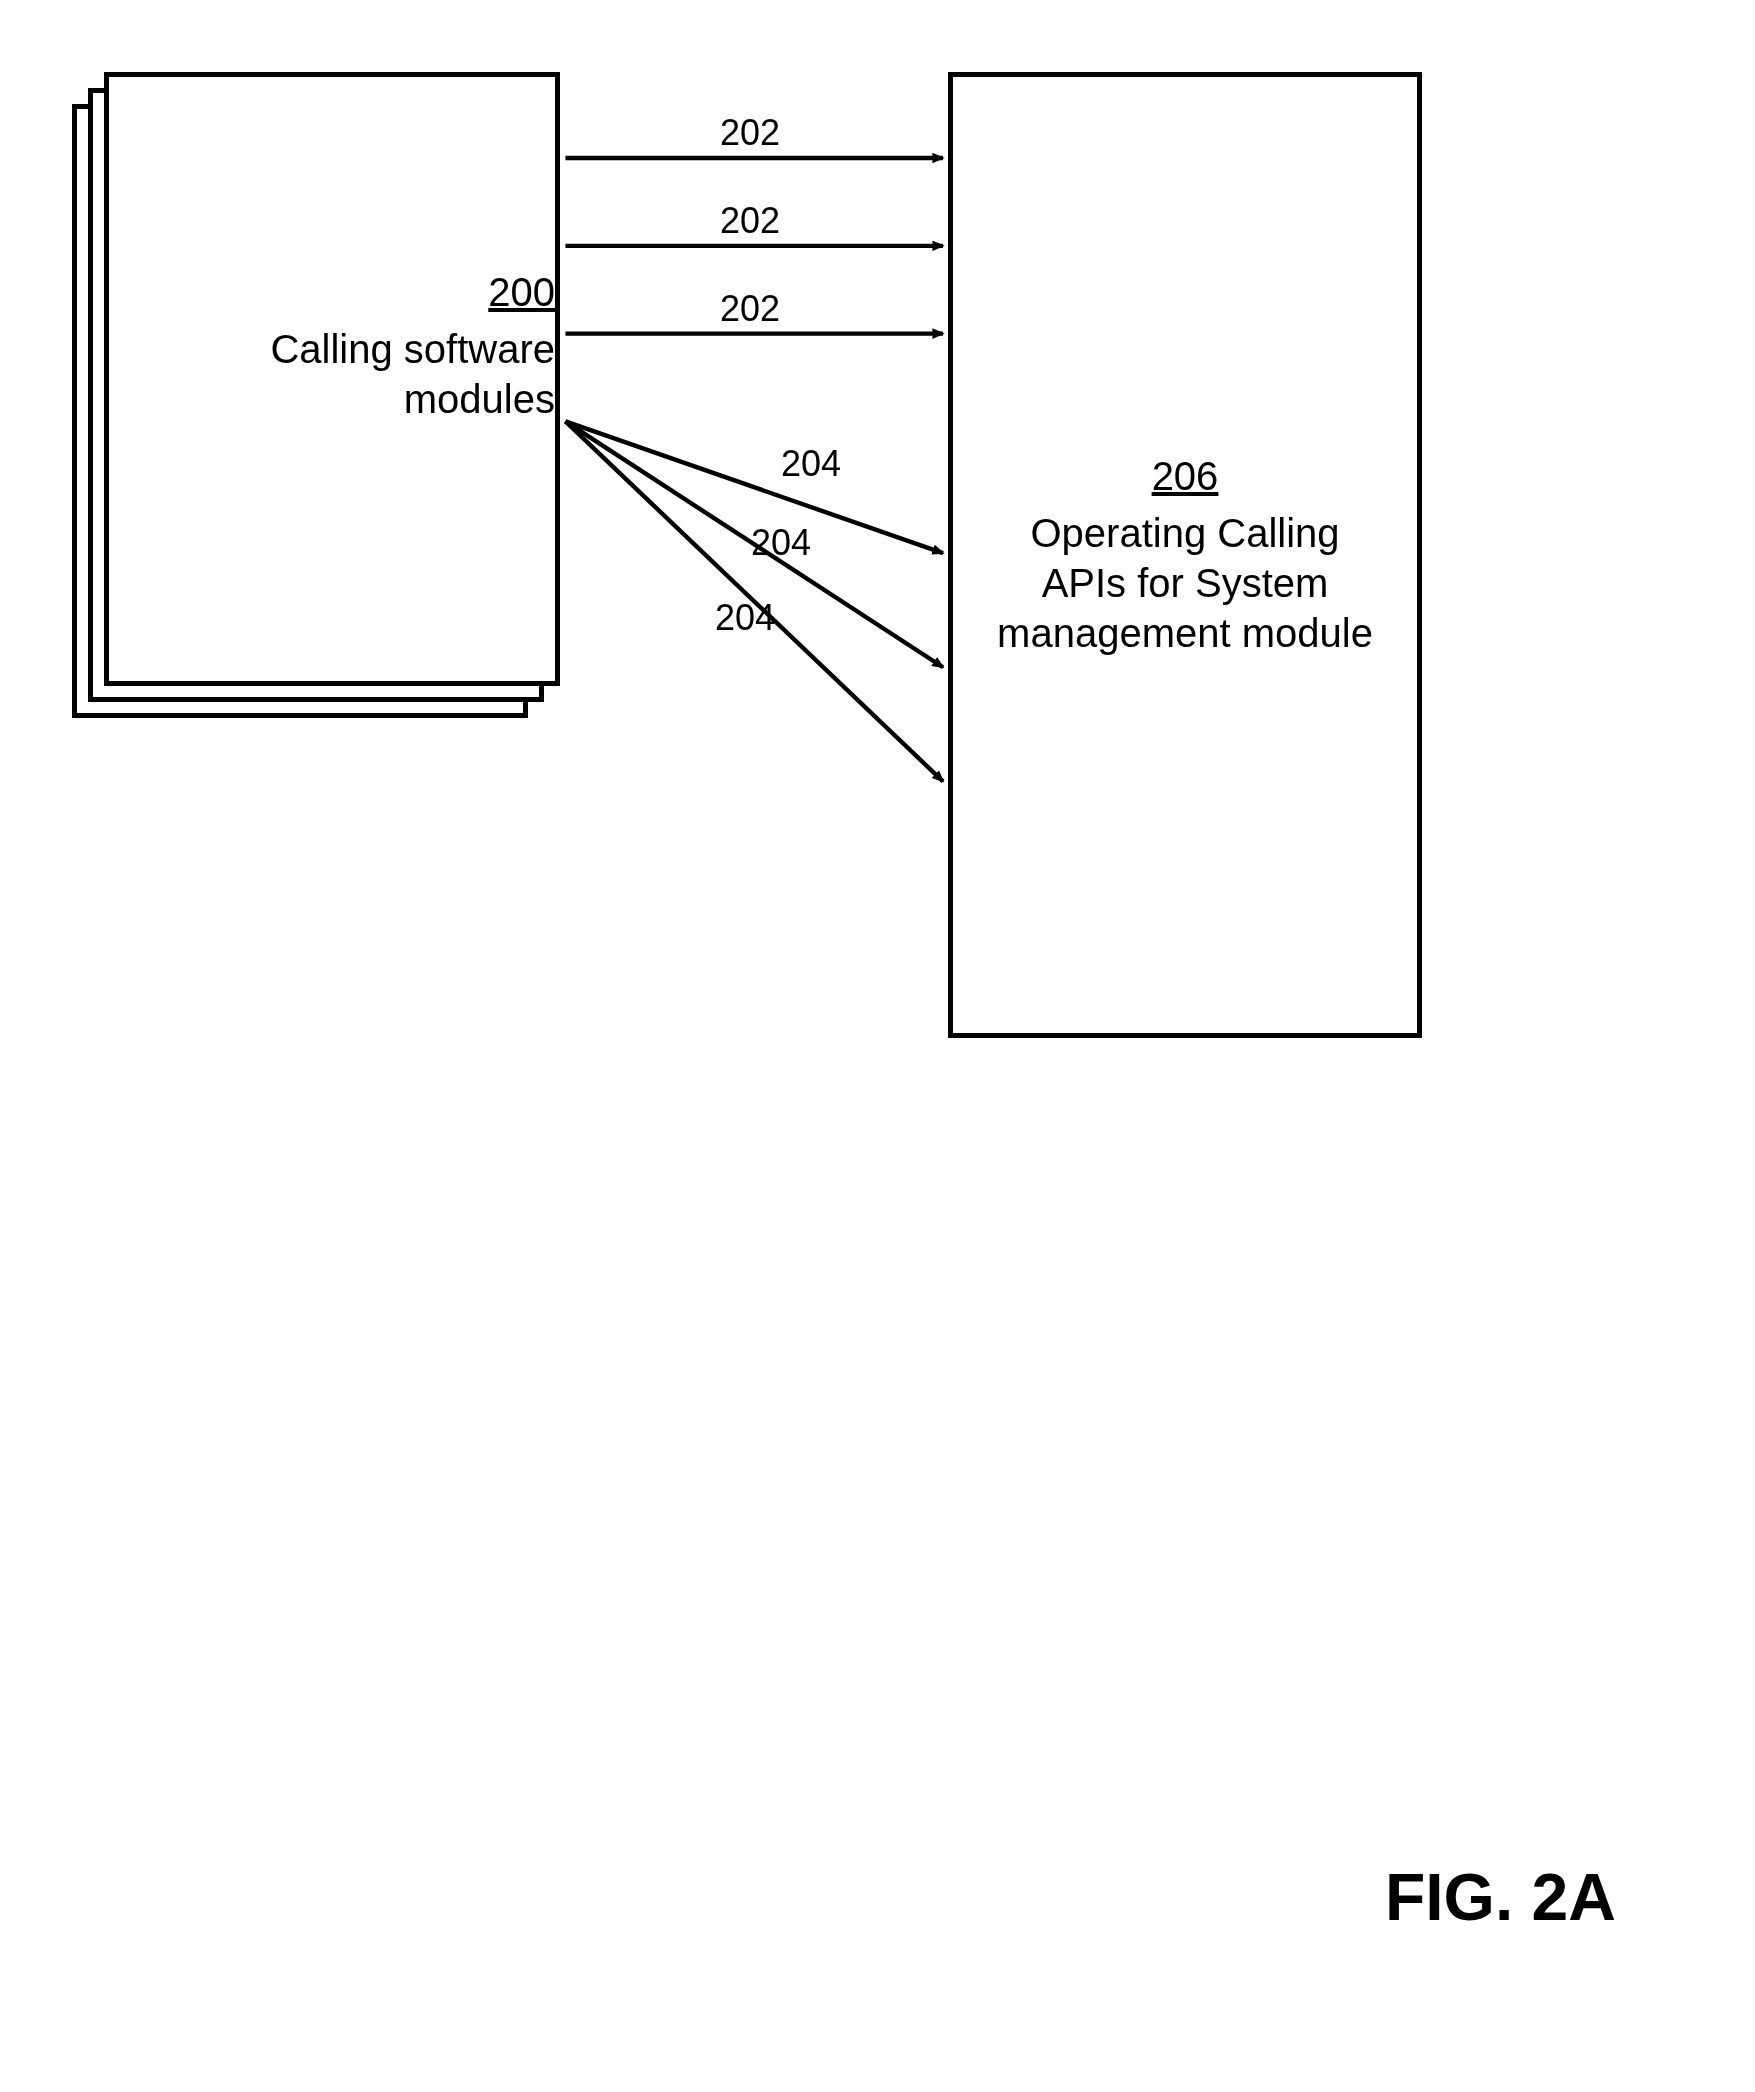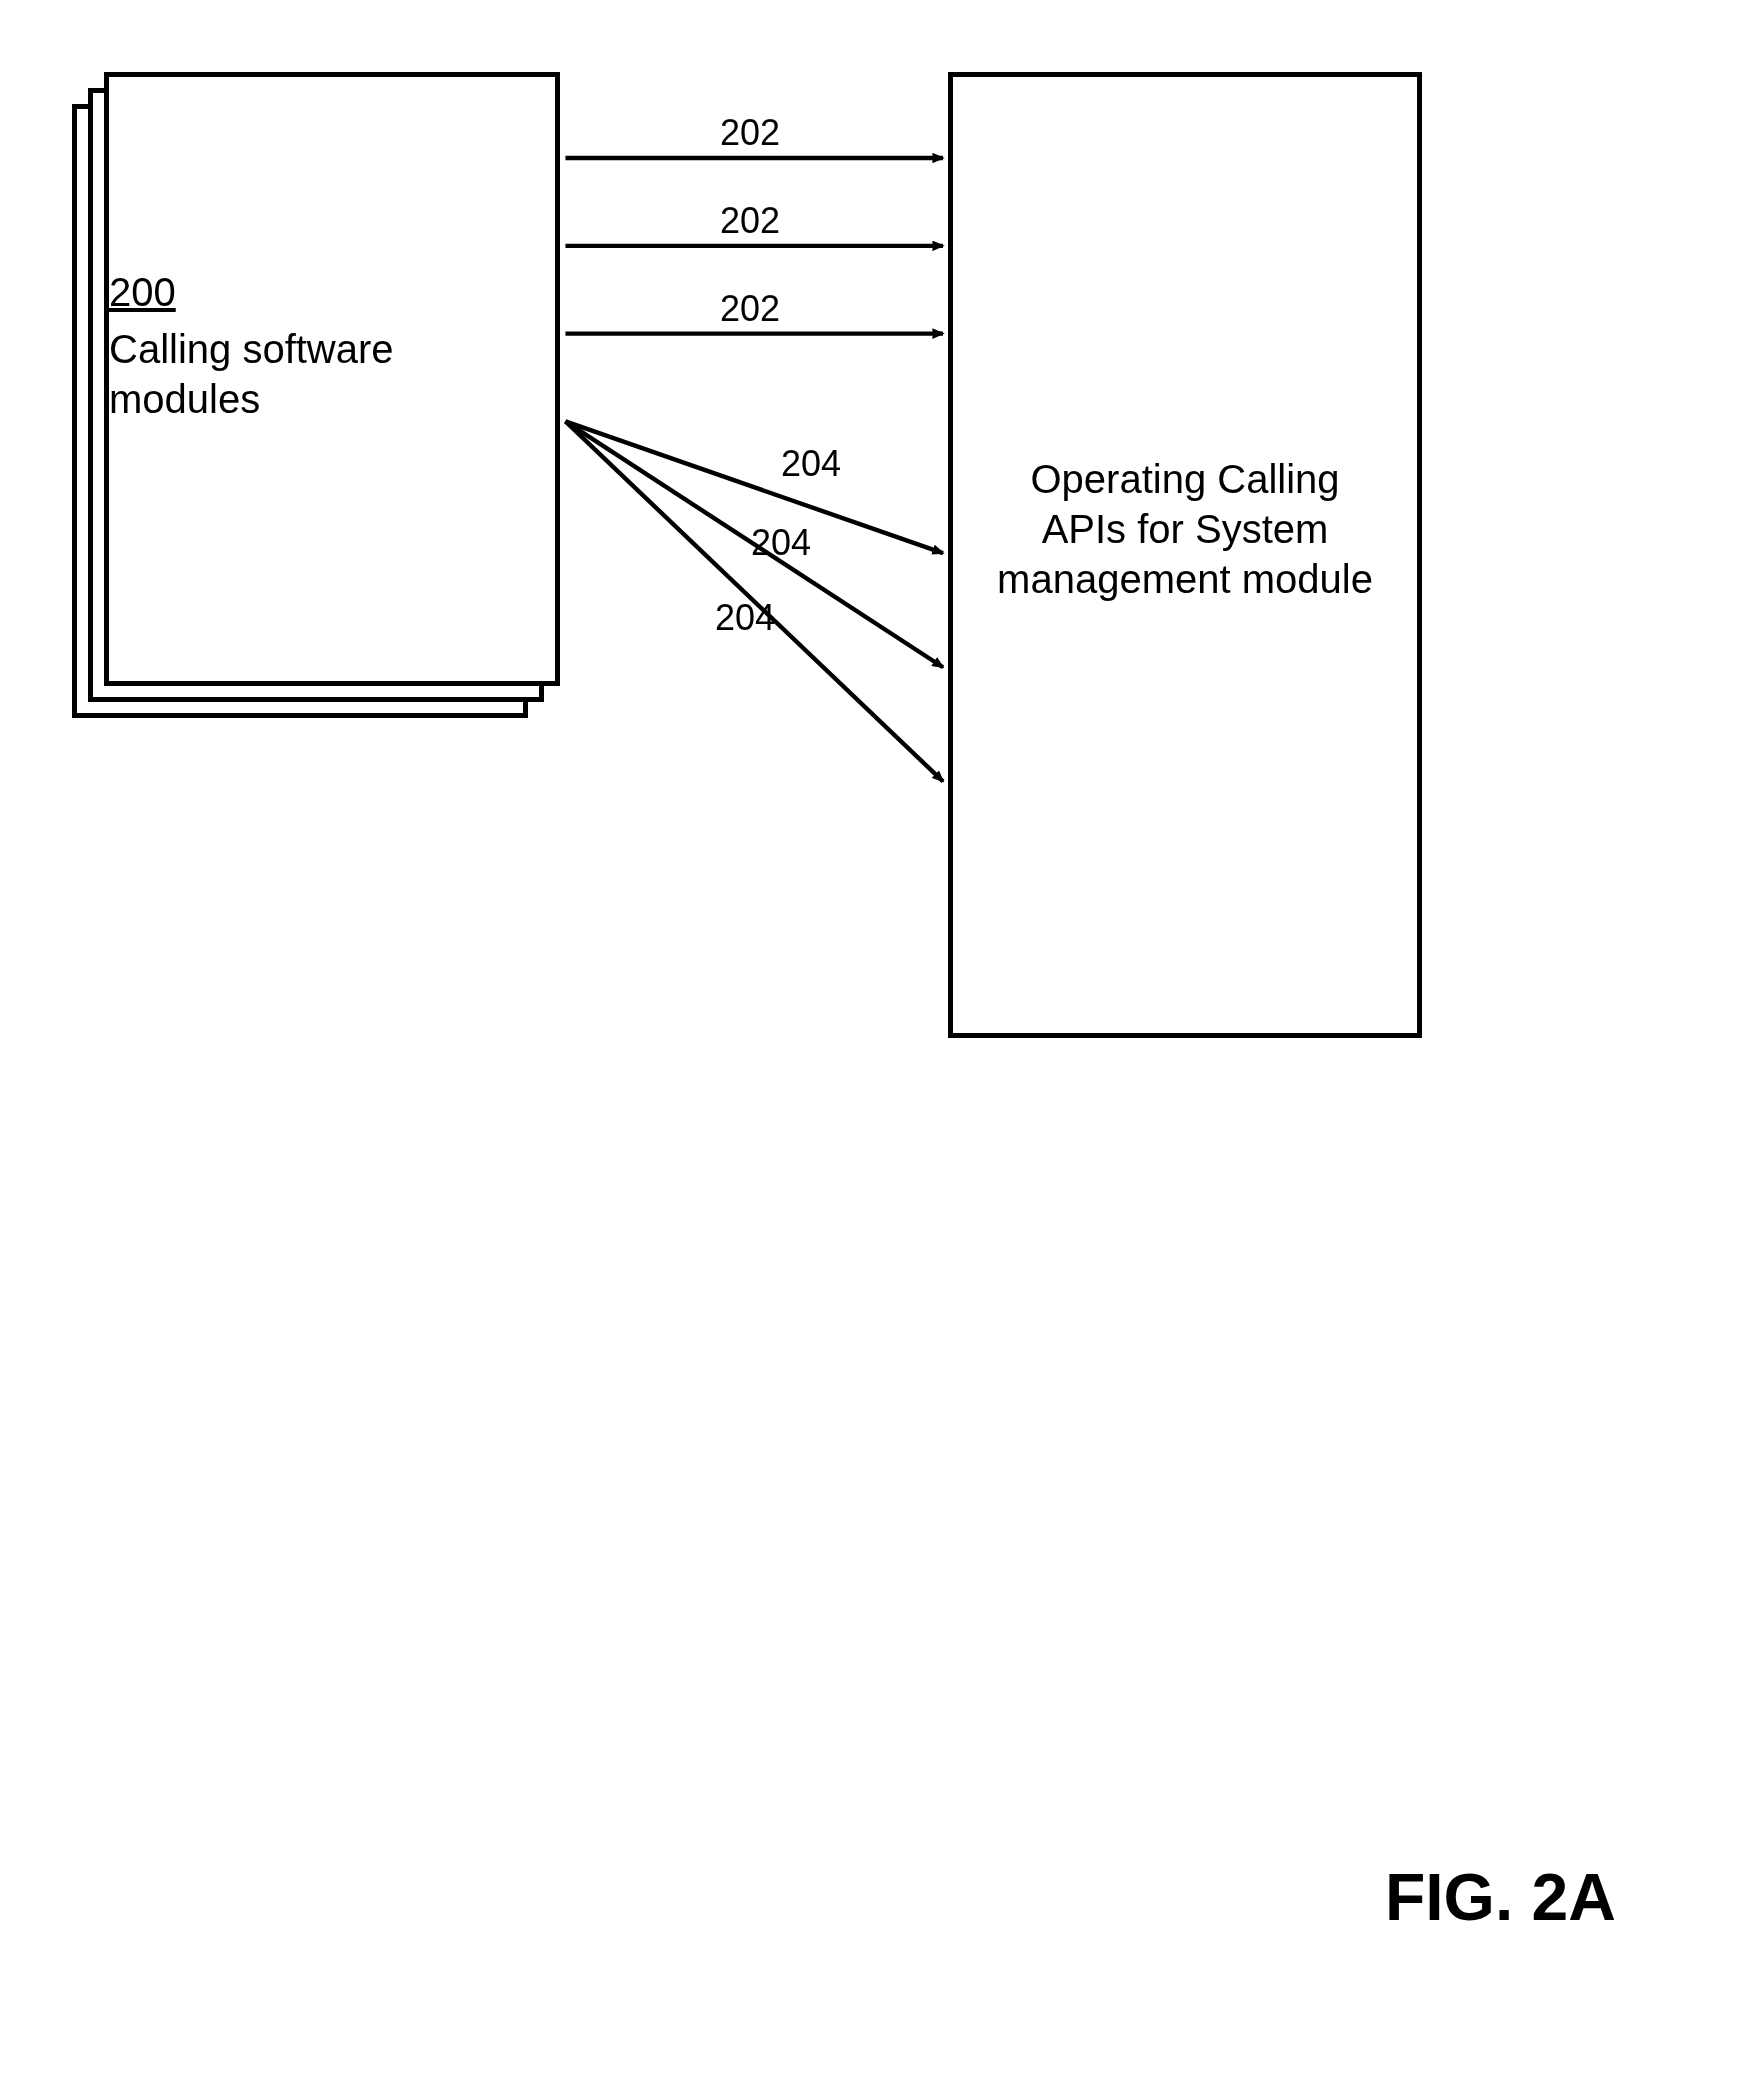--- a/index.html
+++ b/index.html
@@ -33,21 +33,21 @@
     width: 456px;
     height: 614px;
     z-index: 2;
   }
   .box-left {
     left: 104px;
     top: 72px;
     width: 456px;
     height: 614px;
     z-index: 3;
-    text-align: left;
+    text-align: right;
     padding-top: 193px;
   }
   .box-right {
     left: 948px;
     top: 72px;
     width: 474px;
     height: 966px;
     z-index: 3;
     text-align: center;
     padding-top: 377px;
@@ -96,20 +96,21 @@
   <div class="box stack1"></div>
   <div class="box stack2"></div>
 
   <div class="box box-left">
     <span class="ref">200</span>
     <span class="label">Calling software</span><br>
     <span class="label">modules</span>
   </div>
 
   <div class="box box-right">
+    <span class="ref">206</span>
     <span class="label">Operating Calling</span><br>
     <span class="label">APIs for System</span><br>
     <span class="label">management module</span>
   </div>
 
   <svg class="arrows" viewBox="0 0 2000 2384">
     <defs>
       <marker id="arrowhead" markerWidth="14" markerHeight="12" refX="12" refY="6" orient="auto" markerUnits="userSpaceOnUse">
         <polygon points="0 0, 14 6, 0 12" fill="#000"></polygon>
       </marker>

